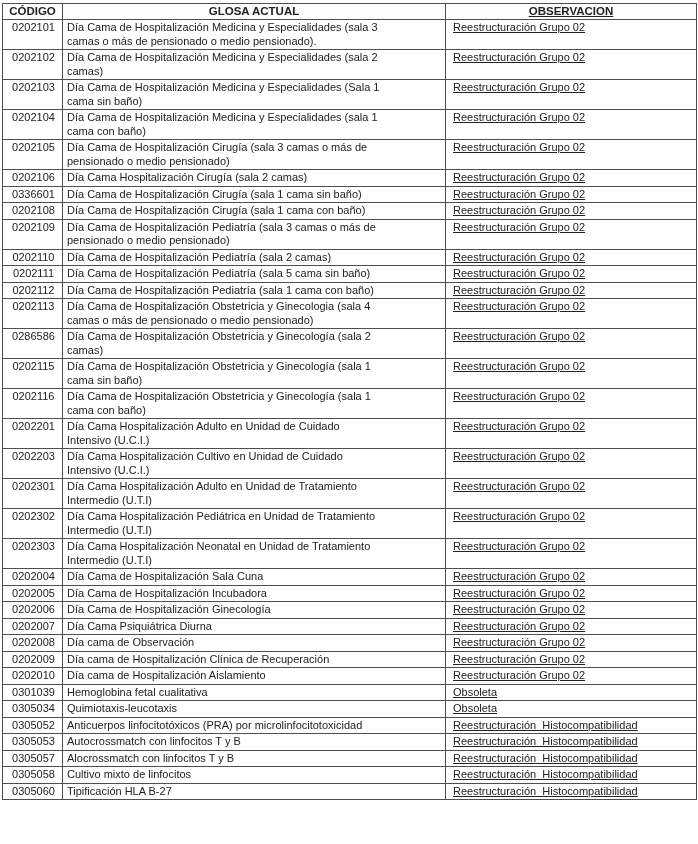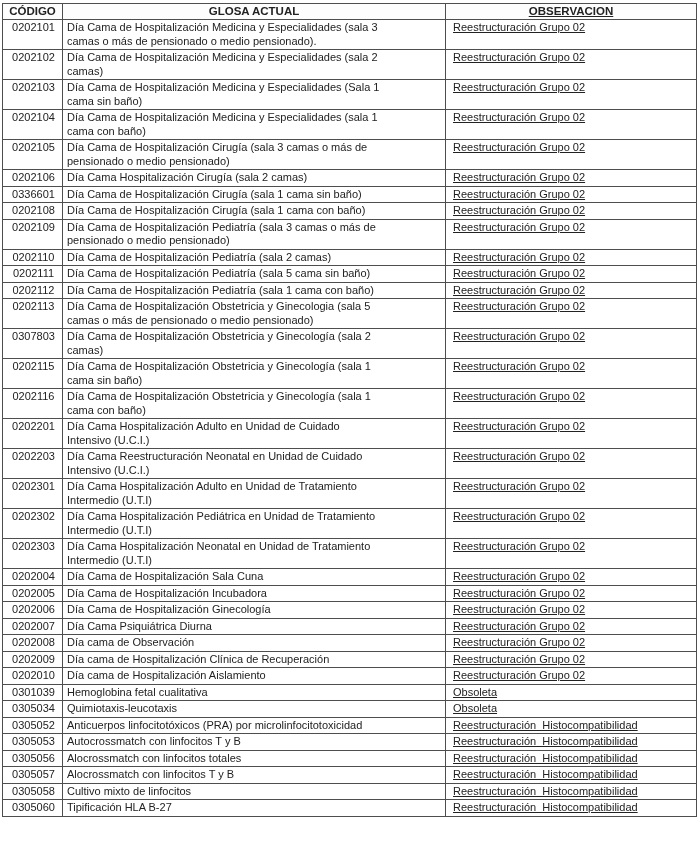--- a/index.html
+++ b/index.html
@@ -128,26 +128,26 @@
         <td class="col-glosa">Día Cama de Hospitalización Pediatría (sala 5 cama sin baño)</td>
         <td class="col-observation">Reestructuración Grupo 02</td>
       </tr>
       <tr>
         <td class="col-code">0202112</td>
         <td class="col-glosa">Día Cama de Hospitalización Pediatría (sala 1 cama con baño)</td>
         <td class="col-observation">Reestructuración Grupo 02</td>
       </tr>
       <tr>
         <td class="col-code">0202113</td>
-        <td class="col-glosa">Día Cama de Hospitalización Obstetricia y Ginecologia (sala 5
+        <td class="col-glosa">Día Cama de Hospitalización Obstetricia y Ginecologia (sala 4
 camas o más de pensionado o medio pensionado)</td>
         <td class="col-observation">Reestructuración Grupo 02</td>
       </tr>
       <tr>
-        <td class="col-code">0307803</td>
+        <td class="col-code">0286586</td>
         <td class="col-glosa">Día Cama de Hospitalización Obstetricia y Ginecología (sala 2
 camas)</td>
         <td class="col-observation">Reestructuración Grupo 02</td>
       </tr>
       <tr>
         <td class="col-code">0202115</td>
         <td class="col-glosa">Día Cama de Hospitalización Obstetricia y Ginecología (sala 1
 cama sin baño)</td>
         <td class="col-observation">Reestructuración Grupo 02</td>
       </tr>
@@ -158,21 +158,21 @@
         <td class="col-observation">Reestructuración Grupo 02</td>
       </tr>
       <tr>
         <td class="col-code">0202201</td>
         <td class="col-glosa">Día Cama Hospitalización Adulto en Unidad de Cuidado
 Intensivo (U.C.I.)</td>
         <td class="col-observation">Reestructuración Grupo 02</td>
       </tr>
       <tr>
         <td class="col-code">0202203</td>
-        <td class="col-glosa">Día Cama Reestructuración Neonatal en Unidad de Cuidado
+        <td class="col-glosa">Día Cama Hospitalización Cultivo en Unidad de Cuidado
 Intensivo (U.C.I.)</td>
         <td class="col-observation">Reestructuración Grupo 02</td>
       </tr>
       <tr>
         <td class="col-code">0202301</td>
         <td class="col-glosa">Día Cama Hospitalización Adulto en Unidad de Tratamiento
 Intermedio (U.T.I)</td>
         <td class="col-observation">Reestructuración Grupo 02</td>
       </tr>
       <tr>
@@ -233,25 +233,20 @@
         <td class="col-observation">Obsoleta</td>
       </tr>
       <tr>
         <td class="col-code">0305052</td>
         <td class="col-glosa">Anticuerpos linfocitotóxicos (PRA) por microlinfocitotoxicidad</td>
         <td class="col-observation">Reestructuración  Histocompatibilidad</td>
       </tr>
       <tr>
         <td class="col-code">0305053</td>
         <td class="col-glosa">Autocrossmatch con linfocitos T y B</td>
-        <td class="col-observation">Reestructuración  Histocompatibilidad</td>
-      </tr>
-      <tr>
-        <td class="col-code">0305056</td>
-        <td class="col-glosa">Alocrossmatch con linfocitos totales</td>
         <td class="col-observation">Reestructuración  Histocompatibilidad</td>
       </tr>
       <tr>
         <td class="col-code">0305057</td>
         <td class="col-glosa">Alocrossmatch con linfocitos T y B</td>
         <td class="col-observation">Reestructuración  Histocompatibilidad</td>
       </tr>
       <tr>
         <td class="col-code">0305058</td>
         <td class="col-glosa">Cultivo mixto de linfocitos</td>

